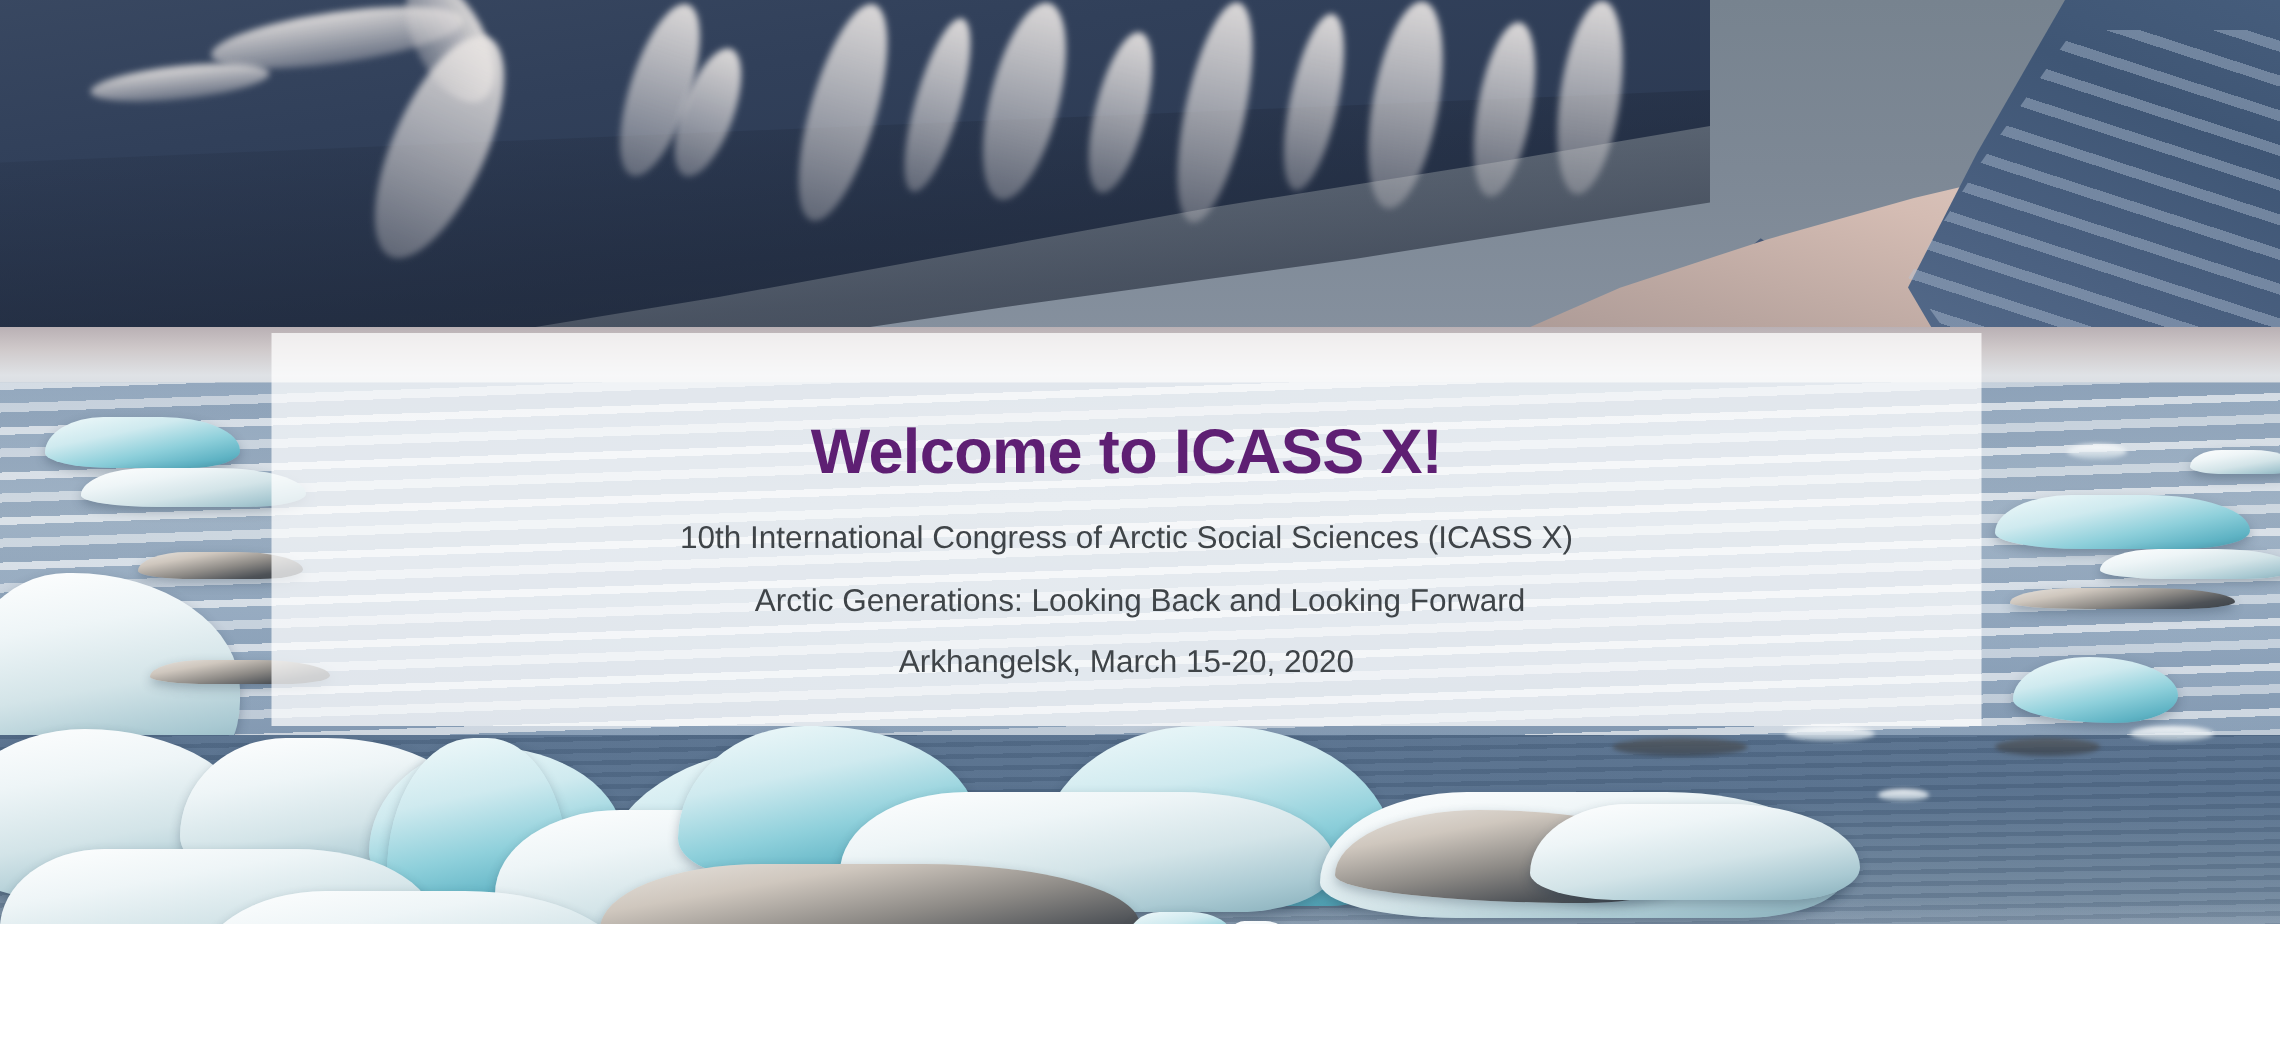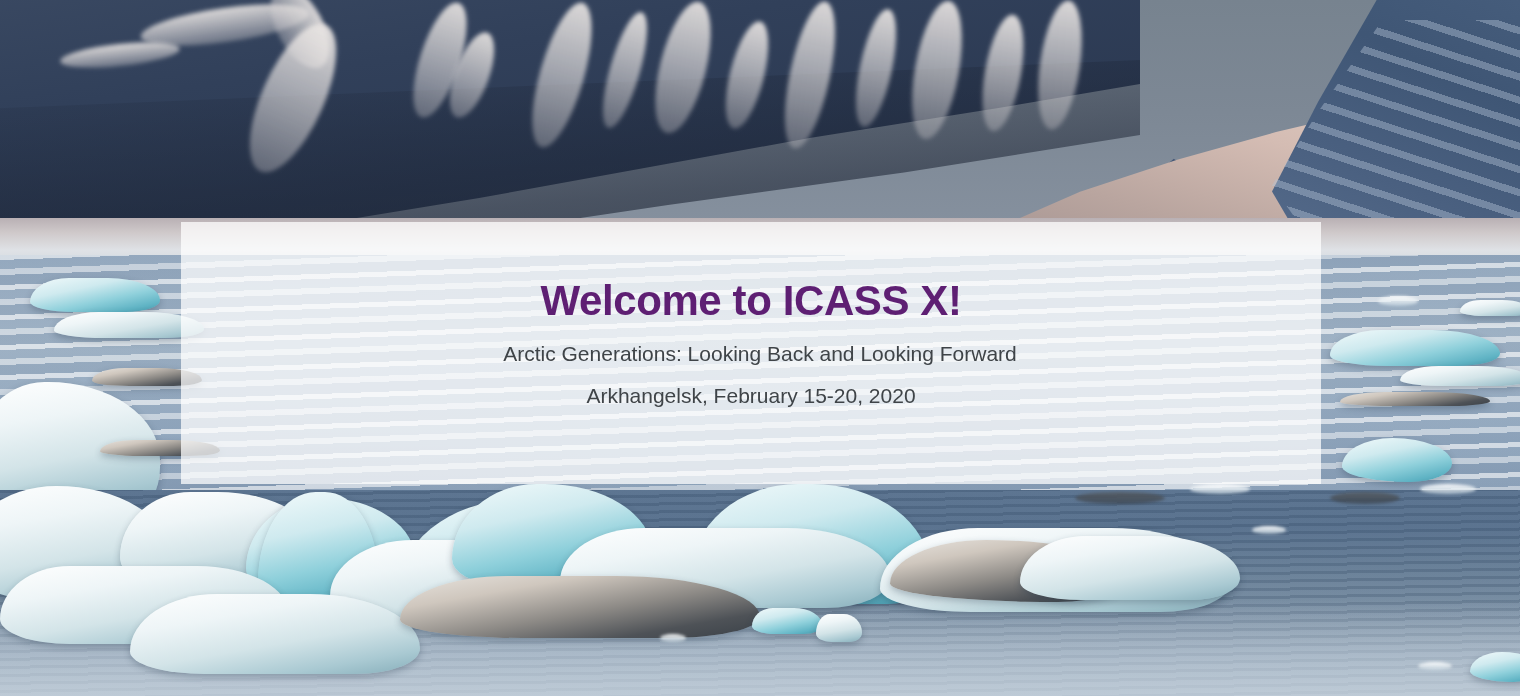--- a/index.html
+++ b/index.html
@@ -8,21 +8,21 @@
     background: #ffffff;
   }
   body {
     font-family: "Liberation Sans", sans-serif;
   }
 
   
   .hero {
     position: relative;
     width: 1520px;
-    height: 696px;
+    height: 616px;
     overflow: hidden;
     background: #8d99a6;
   }
 
   
   .photo {
     position: absolute;
     inset: 0;
     overflow: hidden;
   }
@@ -273,17 +273,18 @@
     <div class="floe dk" style="left:1330px;top:492px;width:70px;height:12px;"></div>
     <div class="floe" style="left:1190px;top:484px;width:60px;height:10px;"></div>
     <div class="floe" style="left:1420px;top:484px;width:56px;height:10px;"></div>
     <div class="floe" style="left:1252px;top:526px;width:34px;height:8px;"></div>
     <div class="floe" style="left:660px;top:634px;width:26px;height:8px;"></div>
     <div class="floe" style="left:1418px;top:662px;width:34px;height:8px;"></div>
   </div>
 
   <div class="overlay-panel">
     <h1 class="hero-title">Welcome to ICASS X!</h1>
+    <p class="hero-sub l1">10th International Congress of Arctic Social Sciences (ICASS X)</p>
     <p class="hero-sub l2">Arctic Generations: Looking Back and Looking Forward</p>
-    <p class="hero-sub l3">Arkhangelsk, February 15-20, 2020</p>
+    <p class="hero-sub l3">Arkhangelsk, March 15-20, 2020</p>
   </div>
 
 </div>
 
 </body></html>

